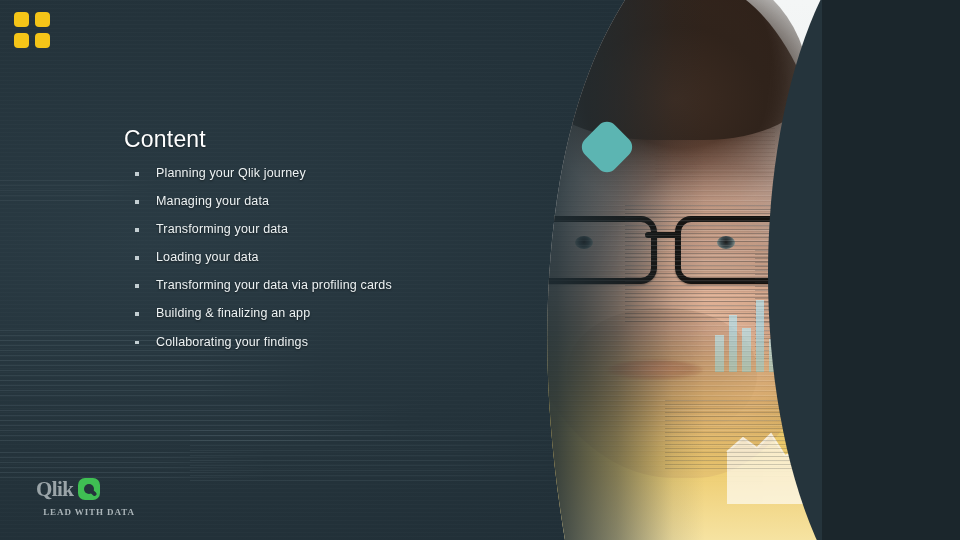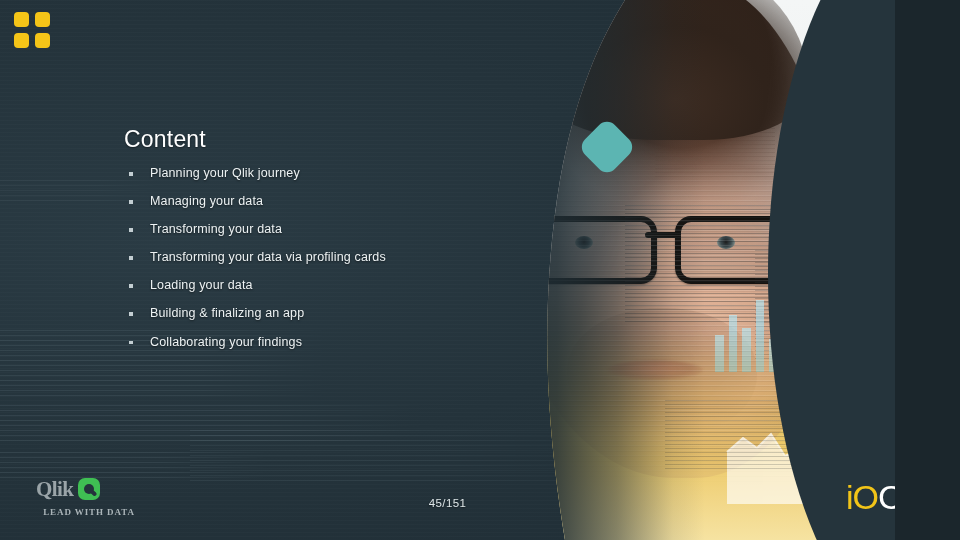--- a/index.html
+++ b/index.html
@@ -2,21 +2,21 @@
 <html><head>
 <meta charset="utf-8">
 <style>
   html, body {
     margin: 0;
     padding: 0;
     background: #1b262c;
   }
   #slide {
     position: relative;
-    width: 895px;
+    width: 822px;
     height: 540px;
     overflow: hidden;
     background: #25343c;
     font-family: "Liberation Sans", sans-serif;
     -webkit-font-smoothing: antialiased;
   }
 
   
   .bg-base {
     position: absolute;
@@ -311,21 +311,21 @@
   .title {
     color: #ffffff;
     font-size: 23px;
     font-weight: 400;
     letter-spacing: 0.2px;
     margin: 0 0 14px 0;
     text-shadow: 0 1px 2px rgba(0,0,0,0.45);
   }
   ul.bullets {
     list-style: none;
-    margin: 0;
+    margin: 6px;
     padding: 0;
   }
   ul.bullets li {
     position: relative;
     color: #eef3f4;
     font-size: 12.5px;
     line-height: 1;
     padding: 0 0 0 26px;
     margin: 0 0 15.6px 0;
     letter-spacing: 0.15px;
@@ -501,28 +501,27 @@
   <svg class="chevron" viewBox="0 0 30 46">
     <path d="M 4,3 L 26,23 L 4,43" fill="none" stroke="#f5c518" stroke-width="8" stroke-linecap="butt" stroke-linejoin="miter"></path>
   </svg>
 
   <div class="content">
     <h1 class="title">Content</h1>
     <ul class="bullets">
       <li>Planning your Qlik journey</li>
       <li>Managing your data</li>
       <li>Transforming your data</li>
+      <li>Loading your data</li>
       <li>Transforming your data via profiling cards</li>
-      <li>Loading your data</li>
       <li>Building &amp; finalizing an app</li>
       <li>Collaborating your findings</li>
     </ul>
   </div>
 
-  <div class="pagenum">45/151</div>
 
   <div class="qlik">
     <div class="qlik-row">
       <span class="qlik-word">Qlik</span>
       <span class="qlik-badge"></span>
     </div>
     <div class="qlik-tag">LEAD WITH DATA</div>
   </div>
 
   <div class="ioco">

